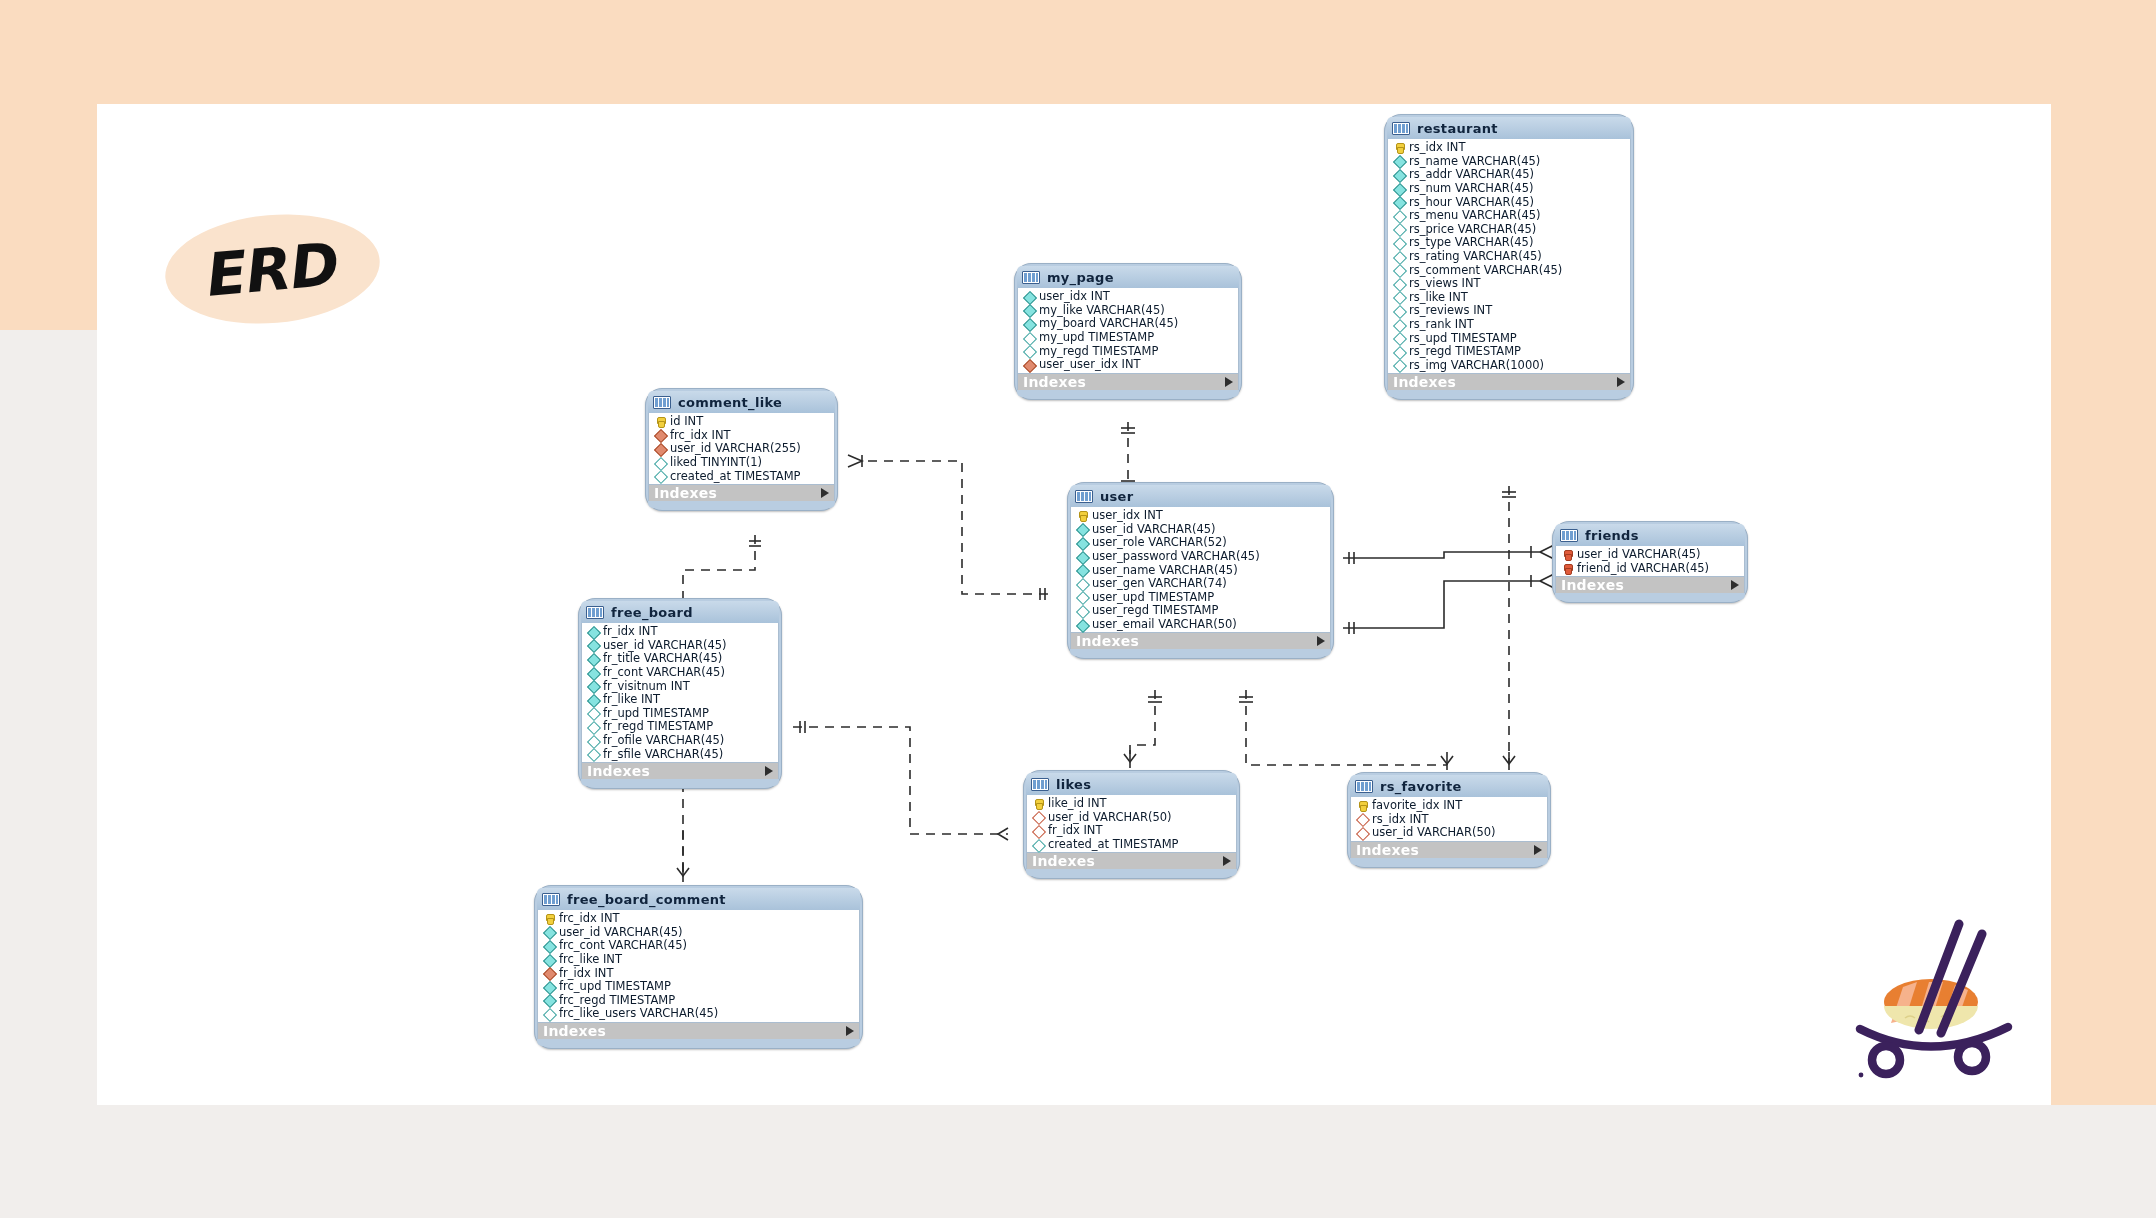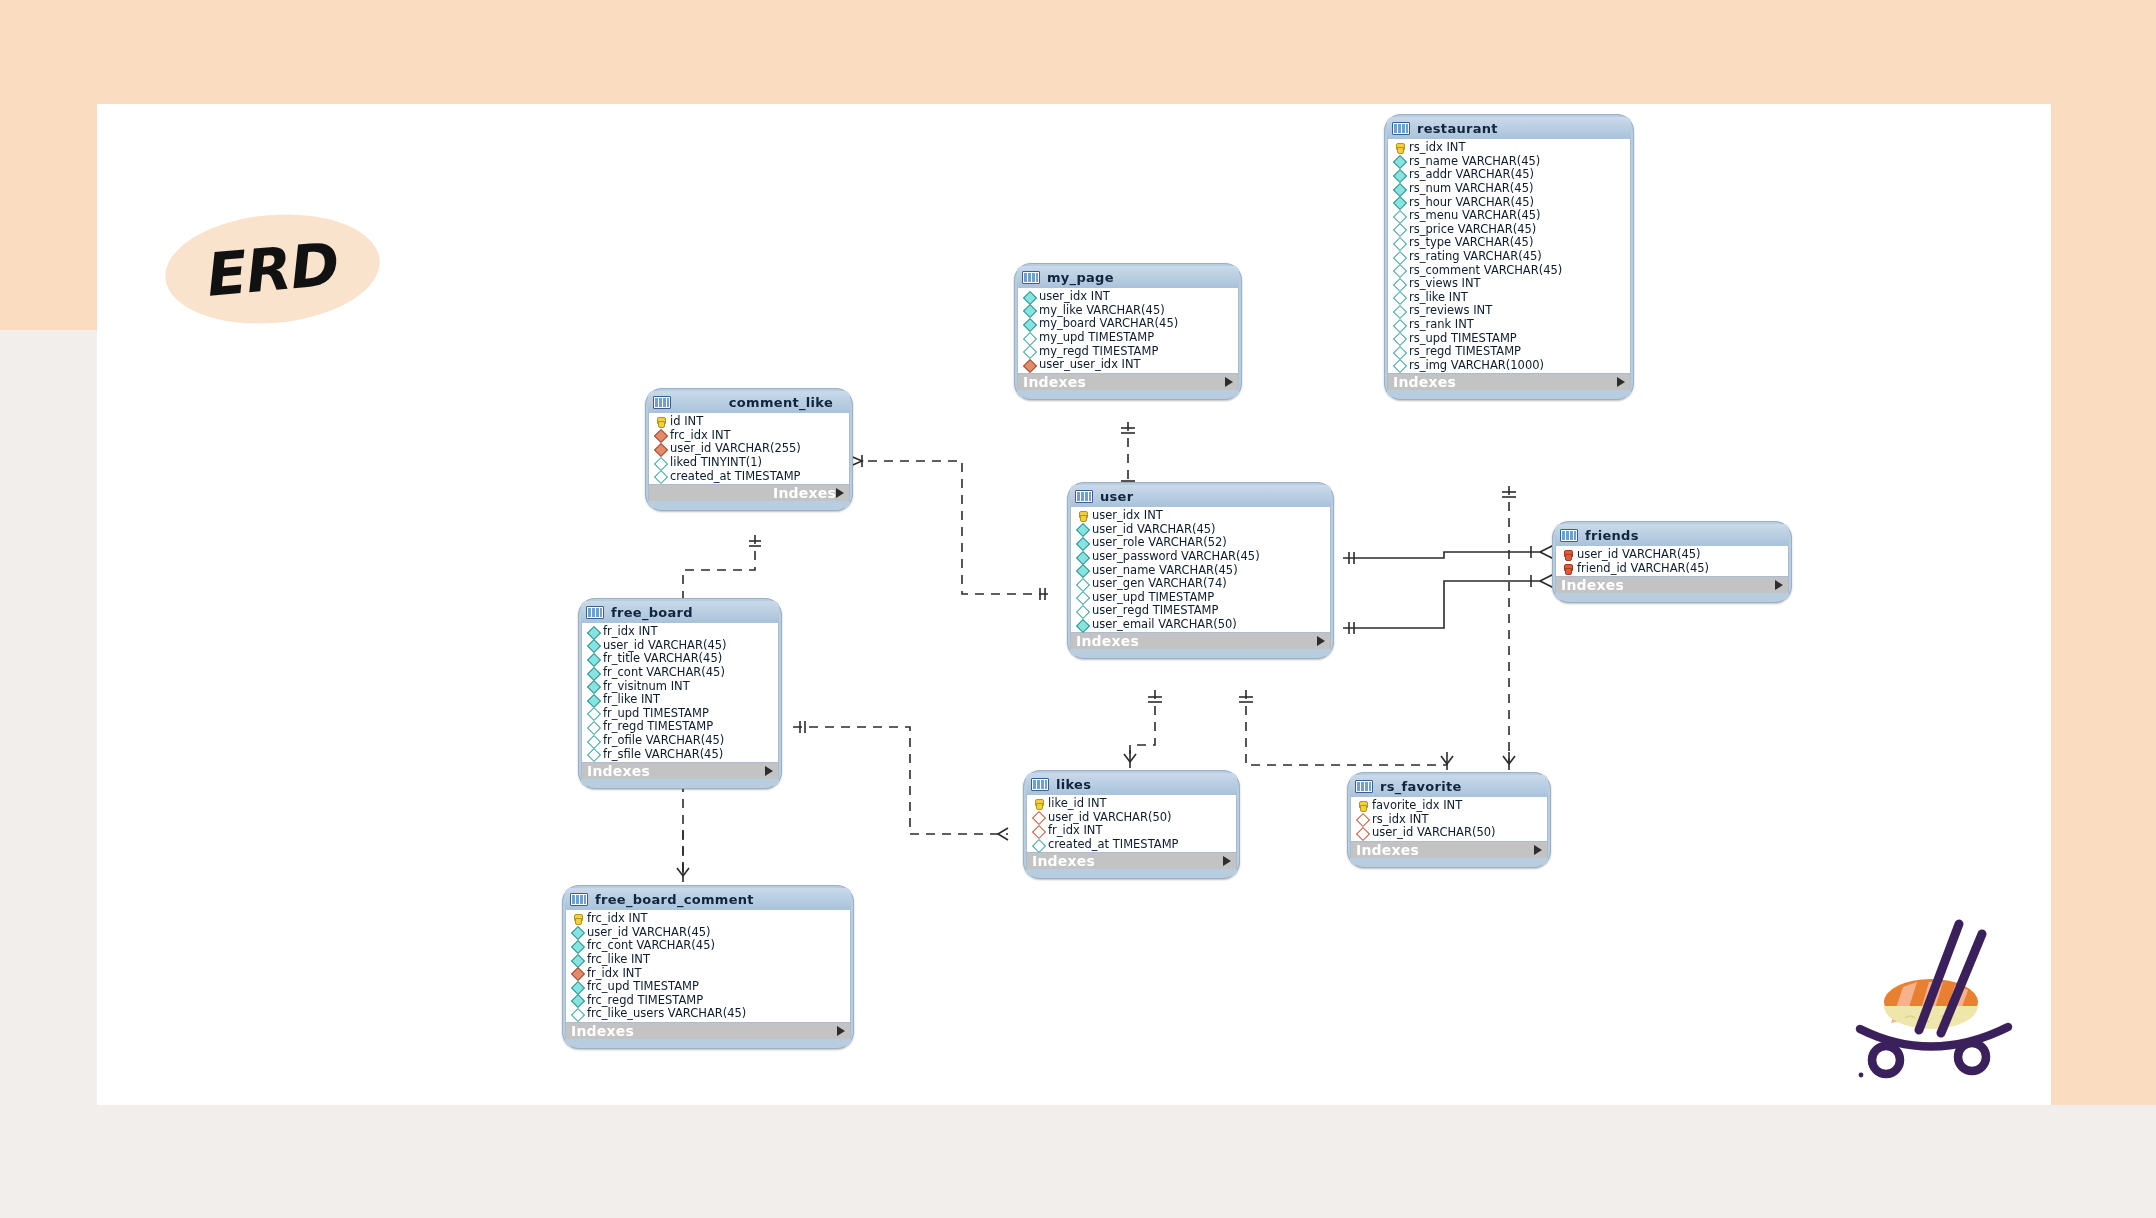--- a/index.html
+++ b/index.html
@@ -350,21 +350,21 @@
           <span class="col-gly gly-dia gly-dia-red"></span>
           <span class="col-label">user_user_idx INT</span>
         </div>
       </div>
       <div class="tbl-indexes">
         <span class="idx-label">Indexes</span>
         <span class="idx-arrow"></span>
       </div>
       <div class="tbl-footer"></div>
     </div>
-    <div class="table-box" style="left: 645px; top: 388px; width: 208px; text-align: right;">
+    <div class="table-box" style="left: 645px; top: 388px; width: 193px;">
       <div class="tbl-header">
         <span class="tbl-icon"></span>
         <span class="tbl-title">comment_like</span>
         <span class="tbl-caret"></span>
       </div>
       <div class="tbl-body">
         <div class="col-row">
           <span class="col-gly gly-pk"></span>
           <span class="col-label">id INT</span>
         </div>
@@ -434,21 +434,21 @@
           <span class="col-gly gly-dia"></span>
           <span class="col-label">user_email VARCHAR(50)</span>
         </div>
       </div>
       <div class="tbl-indexes">
         <span class="idx-label">Indexes</span>
         <span class="idx-arrow"></span>
       </div>
       <div class="tbl-footer"></div>
     </div>
-    <div class="table-box" style="left: 1552px; top: 521px; width: 240px;">
+    <div class="table-box" style="left: 1552px; top: 521px; width: 196px;">
       <div class="tbl-header">
         <span class="tbl-icon"></span>
         <span class="tbl-title">friends</span>
         <span class="tbl-caret"></span>
       </div>
       <div class="tbl-body">
         <div class="col-row">
           <span class="col-gly gly-pk-red"></span>
           <span class="col-label">user_id VARCHAR(45)</span>
         </div>
@@ -566,21 +566,21 @@
           <span class="col-gly gly-dia gly-dia-redh"></span>
           <span class="col-label">user_id VARCHAR(50)</span>
         </div>
       </div>
       <div class="tbl-indexes">
         <span class="idx-label">Indexes</span>
         <span class="idx-arrow"></span>
       </div>
       <div class="tbl-footer"></div>
     </div>
-    <div class="table-box" style="left: 534px; top: 885px; width: 292px; margin-left: 28px;">
+    <div class="table-box" style="left: 534px; top: 885px; width: 329px;">
       <div class="tbl-header">
         <span class="tbl-icon"></span>
         <span class="tbl-title">free_board_comment</span>
         <span class="tbl-caret"></span>
       </div>
       <div class="tbl-body">
         <div class="col-row">
           <span class="col-gly gly-pk"></span>
           <span class="col-label">frc_idx INT</span>
         </div>

